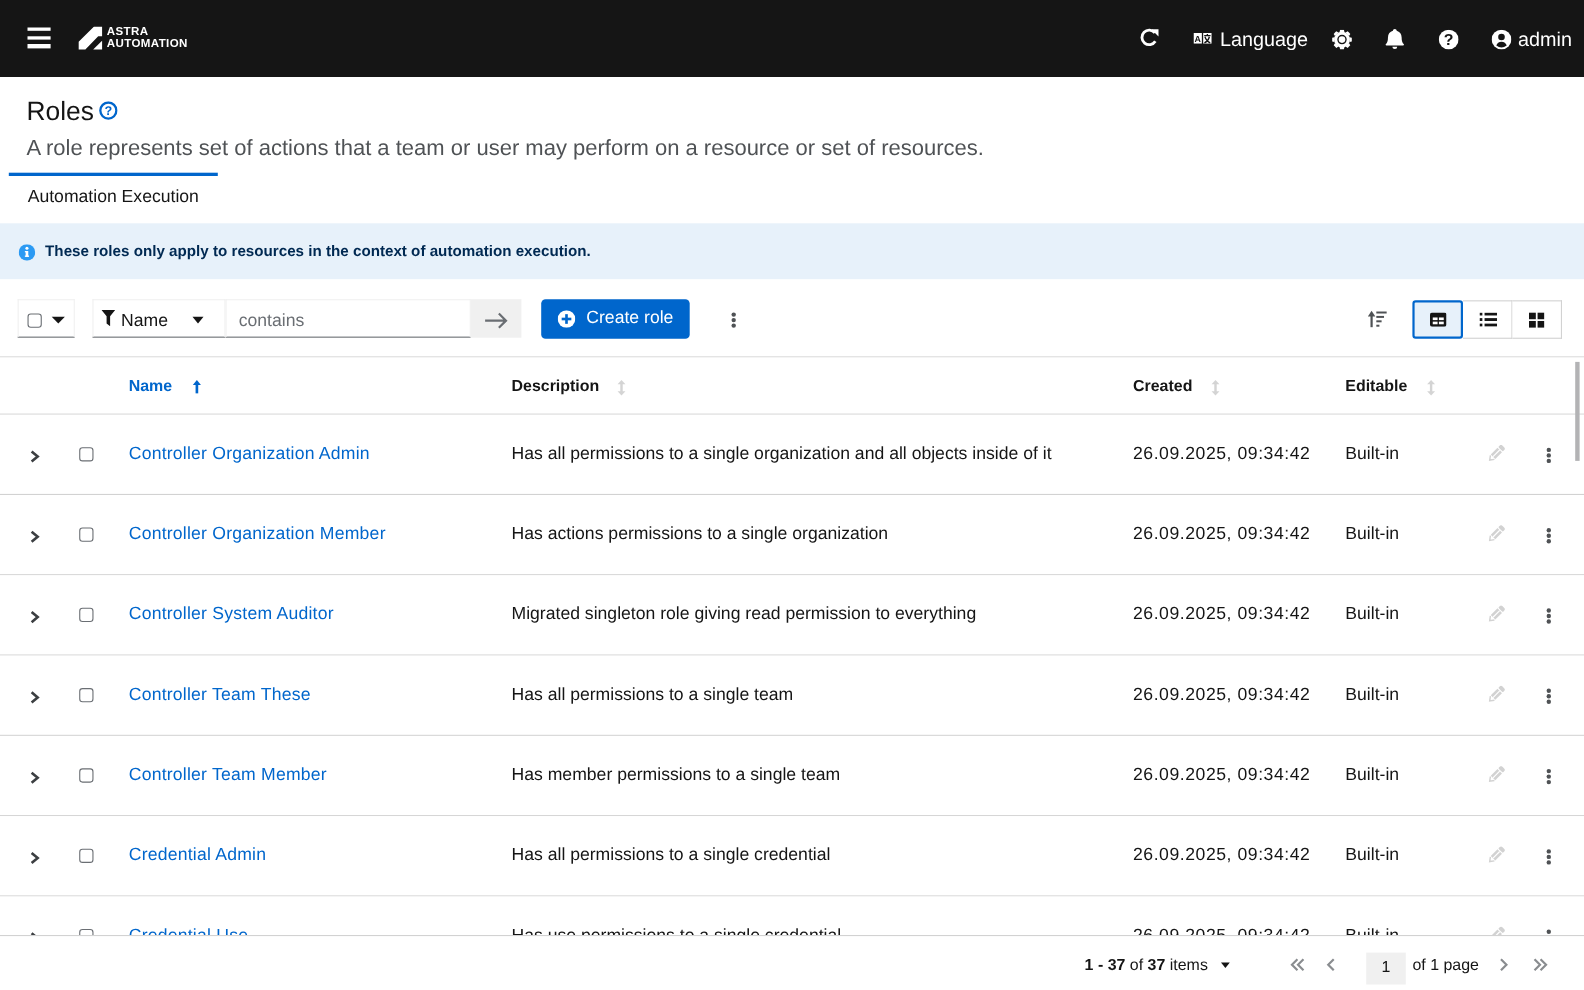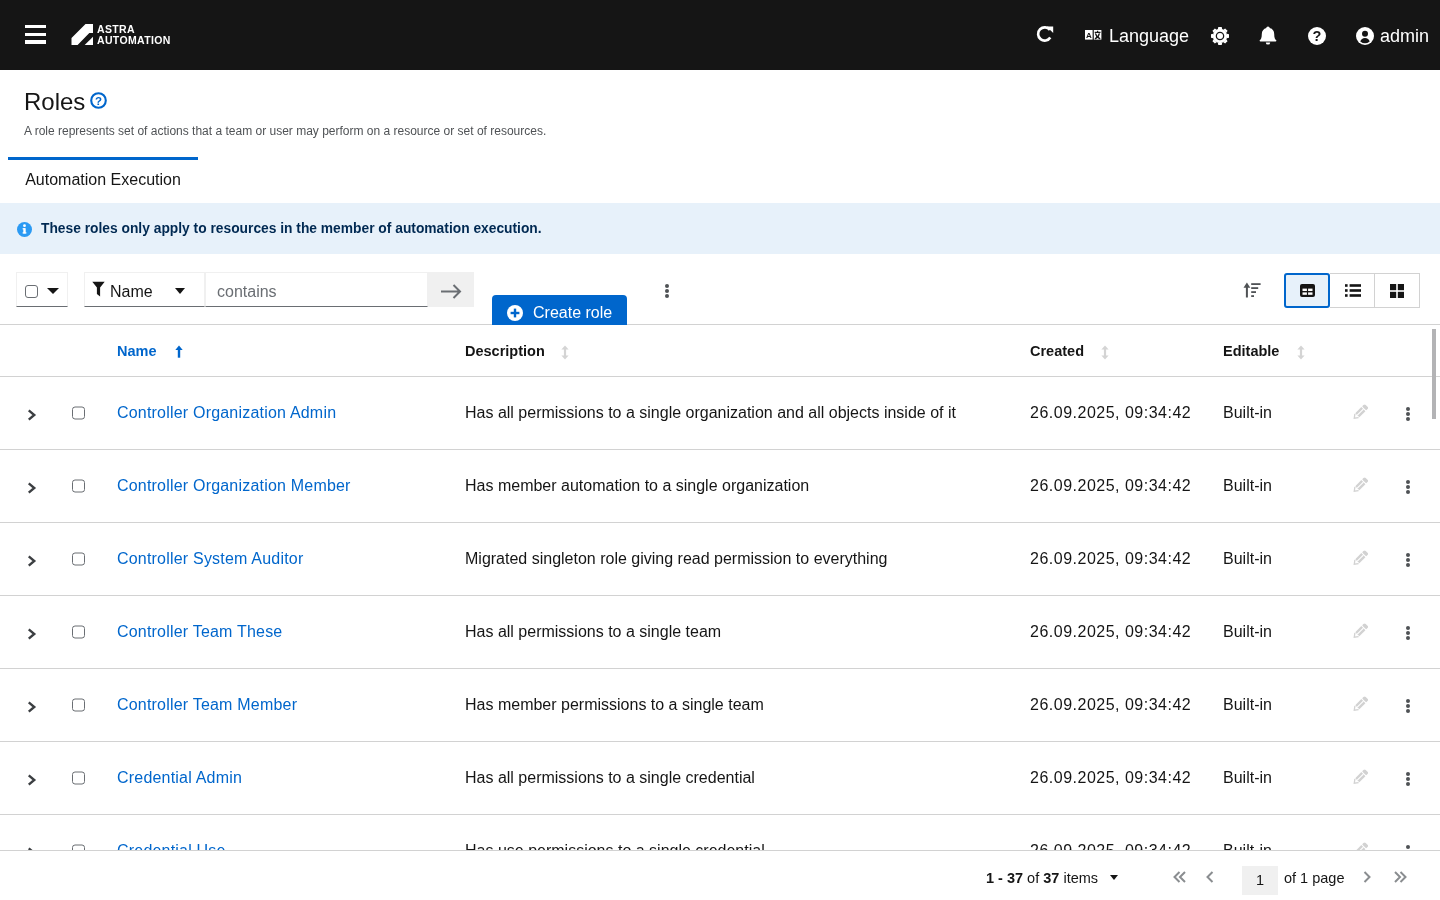--- a/index.html
+++ b/index.html
@@ -9,36 +9,36 @@
 .abs { position:absolute; }
 
 
 #hdr { position:absolute; left:0; top:0; width:1440px; height:70px; background:#151515; }
 #burger div { position:absolute; left:25px; width:21px; height:3.6px; background:#fff; }
 .hico { position:absolute; top:27px; }
 .htxt { position:absolute; color:#fff; font-size:18px; top:26px; }
 
 
 #title { position:absolute; left:24px; top:88px; font-size:24px; color:#151515; }
-#subtitle { position:absolute; left:24px; top:124px; font-size:12px; color:#4f5255; }
+#subtitle { position:absolute; left:24px; top:124px; font-size:20px; color:#4f5255; }
 
 
 #tabstrip { position:absolute; left:0; top:163px; width:1440px; height:37px; background:#f0f0f0; border-bottom:1px solid #dcdcdc;}
 .tab { position:absolute; top:0; height:37px; font-size:16px; color:#6a6e73; display:flex; align-items:center; justify-content:center; border-right:1px solid #d2d2d2; }
 #tabactive { position:absolute; left:8px; top:157px; width:190px; height:43px; background:#fff; border-top:3px solid #0066cc; color:#151515; font-size:16px; display:flex; align-items:center; justify-content:center; z-index:2; }
 
 
 #alert { position:absolute; left:0; top:203px; width:1440px; height:51px; background:#e7f1fa; }
 #alert .txt { position:absolute; left:41px; top:18px; font-size:13.8px; font-weight:bold; color:#002952; }
 
 
 #toolbar { position:absolute; left:0; top:254px; width:1440px; height:71px; background:#fff; border-bottom:1px solid #d2d2d2; }
 .tbox { position:absolute; top:18px; height:35px; background:#fff; border:1px solid #f0f0f0; border-bottom:1px solid #6a6e73; }
 .caret { width:0; height:0; border-left:4.5px solid transparent; border-right:4.5px solid transparent; border-top:5.5px solid #151515; }
-#createbtn { position:absolute; left:492px; top:18px; width:135px; height:36px; background:#0066cc; border-radius:4px; color:#fff; font-size:16px; display:flex; align-items:center;margin-top:23px; }
+#createbtn { position:absolute; left:492px; top:18px; width:135px; height:36px; background:#0066cc; border-radius:4px; color:#fff; font-size:16px; display:flex; align-items:center; }
 .kdot { position:absolute; width:4px; height:4px; border-radius:50%; background:#4f5255; }
 
 
 #thead { position:absolute; left:0; top:325px; width:1440px; height:52px; border-bottom:1px solid #d2d2d2; background:#fff; }
 .hcell { position:absolute; top:0; height:52px; display:flex; align-items:center; font-size:14.5px; font-weight:bold; color:#151515; }
 .row { position:absolute; left:0; width:1440px; height:73px; border-bottom:1px solid #d2d2d2; background:#fff; }
 .cell { position:absolute; top:50%; transform:translateY(-50%); font-size:16px; color:#151515; white-space:nowrap; }
 .rlink { color:#0066cc; letter-spacing:0.2px; }
 .chk { position:absolute; left:72px; top:50%; transform:translateY(-50%); width:13px; height:13px; border:1.2px solid #6a6e73; border-radius:3px; background:#fff; }
 
@@ -133,21 +133,21 @@
   <div id="tabactive">Automation Execution</div>
 
   <div id="alert">
     <svg class="abs" style="left:17px; top:18.5px" width="15" height="15" viewBox="0 0 15 15">
       <circle cx="7.5" cy="7.5" r="7.5" fill="#2b9af3"></circle>
       <rect x="6.3" y="6.2" width="2.4" height="5.3" fill="#fff"></rect>
       <rect x="5.6" y="10.3" width="3.8" height="1.2" fill="#fff"></rect>
       <rect x="5.6" y="6.2" width="2.4" height="1.2" fill="#fff"></rect>
       <circle cx="7.5" cy="3.7" r="1.4" fill="#fff"></circle>
     </svg>
-    <div class="txt">These roles only apply to resources in the member of automation execution.</div>
+    <div class="txt">These roles only apply to resources in the context of automation execution.</div>
   </div>
 
   <div id="toolbar">
     <div class="tbox" style="left:16px; width:52px;"></div>
     <div class="chk" style="left:24.5px; top:31px; transform:none;"></div>
     <div class="abs" style="left:46.5px; top:34px; width:0; height:0; border-left:6px solid transparent; border-right:6px solid transparent; border-top:6px solid #151515;"></div>
 
     <div class="tbox" style="left:84px; width:121px;"></div>
     <svg class="abs" style="left:92px; top:27px" width="13" height="16" viewBox="0 0 13 16">
       <path fill="#151515" d="M0.3 0.8 H12.7 L8.1 6.5 V15.6 L4.9 13 V6.5 Z"></path>
@@ -274,21 +274,21 @@
     <div class="kdot" style="left:1406px; top:29.6px;"></div>
     <div class="kdot" style="left:1406px; top:35px;"></div>
     <div class="kdot" style="left:1406px; top:40.4px;"></div>
   </div>
   <div class="row" style="top:450px; z-index:1;">
     <svg class="abs" style="left:26px; top:32px" width="11" height="12" viewBox="0 0 12 13">
       <path d="M3 1.5 L9 6.5 L3 11.5" fill="none" stroke="#3c3f42" stroke-width="2.6"></path>
     </svg>
     <div class="chk"></div>
     <div class="cell rlink" style="left:117px;">Controller Organization Member</div>
-    <div class="cell" style="left:465px;">Has member automation to a single organization</div>
+    <div class="cell" style="left:465px;">Has actions permissions to a single organization</div>
     <div class="cell" style="left:1030px; letter-spacing:0.5px;">26.09.2025, 09:34:42</div>
     <div class="cell" style="left:1223px;">Built-in</div>
     <svg class="cell" style="left:1351px;" width="17" height="17" viewBox="0 0 17 17">
       <g transform="rotate(45 8.5 8.5)">
         <rect x="5.6" y="-1.6" width="5.8" height="3.6" rx="0.9" fill="#d2d2d2"></rect>
         <rect x="5.6" y="3" width="5.8" height="8.6" fill="#d2d2d2"></rect>
         <rect x="7.9" y="3" width="1.1" height="8.6" fill="#fff"></rect>
         <path d="M5.9 12.4 L8.5 15.9 L11.1 12.4" fill="#fff" stroke="#d2d2d2" stroke-width="1.3"></path>
       </g>
     </svg>

